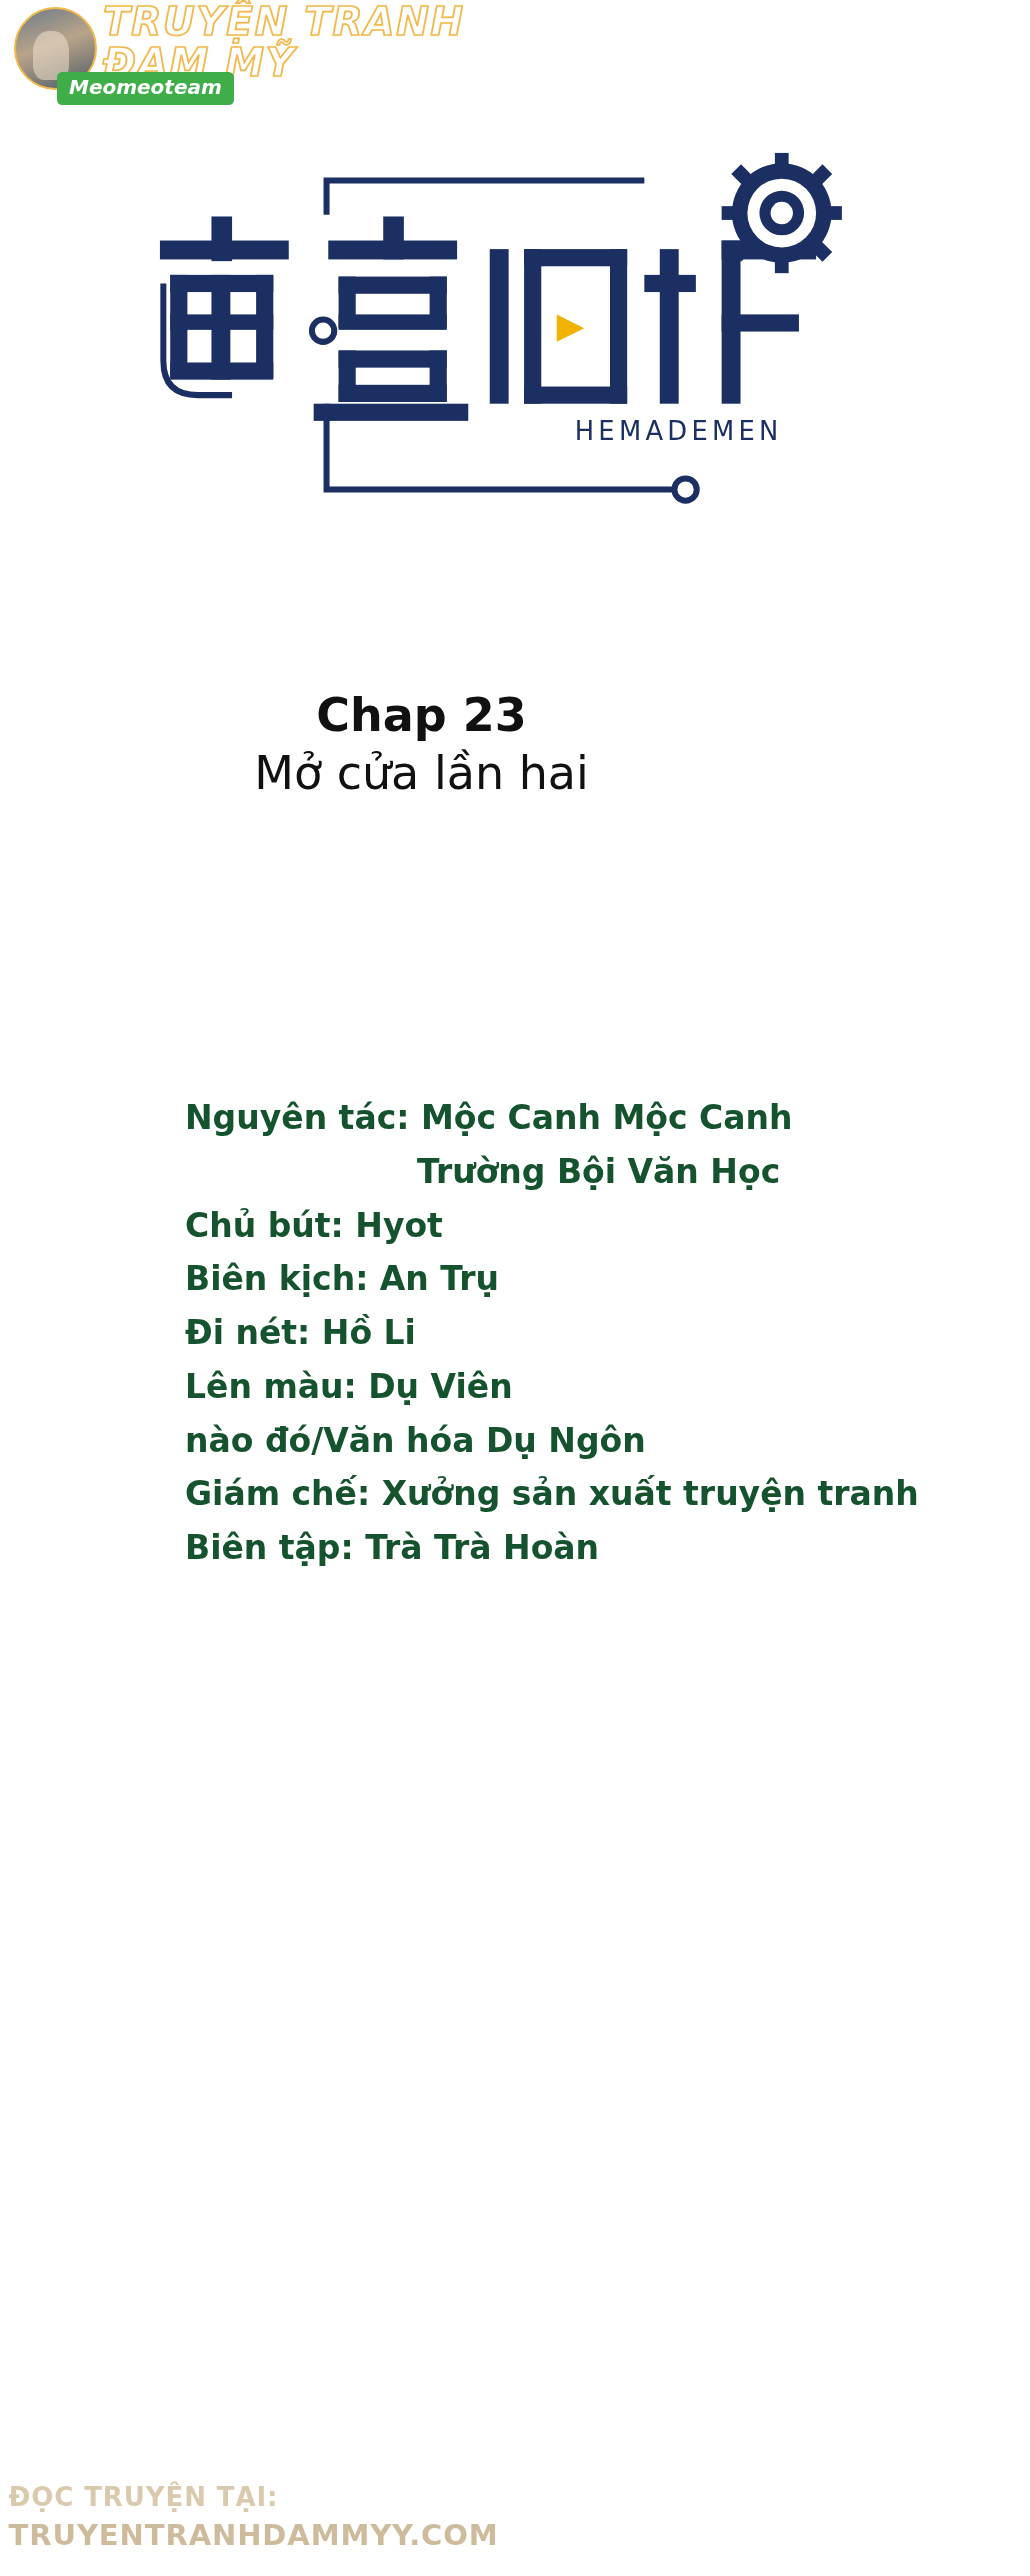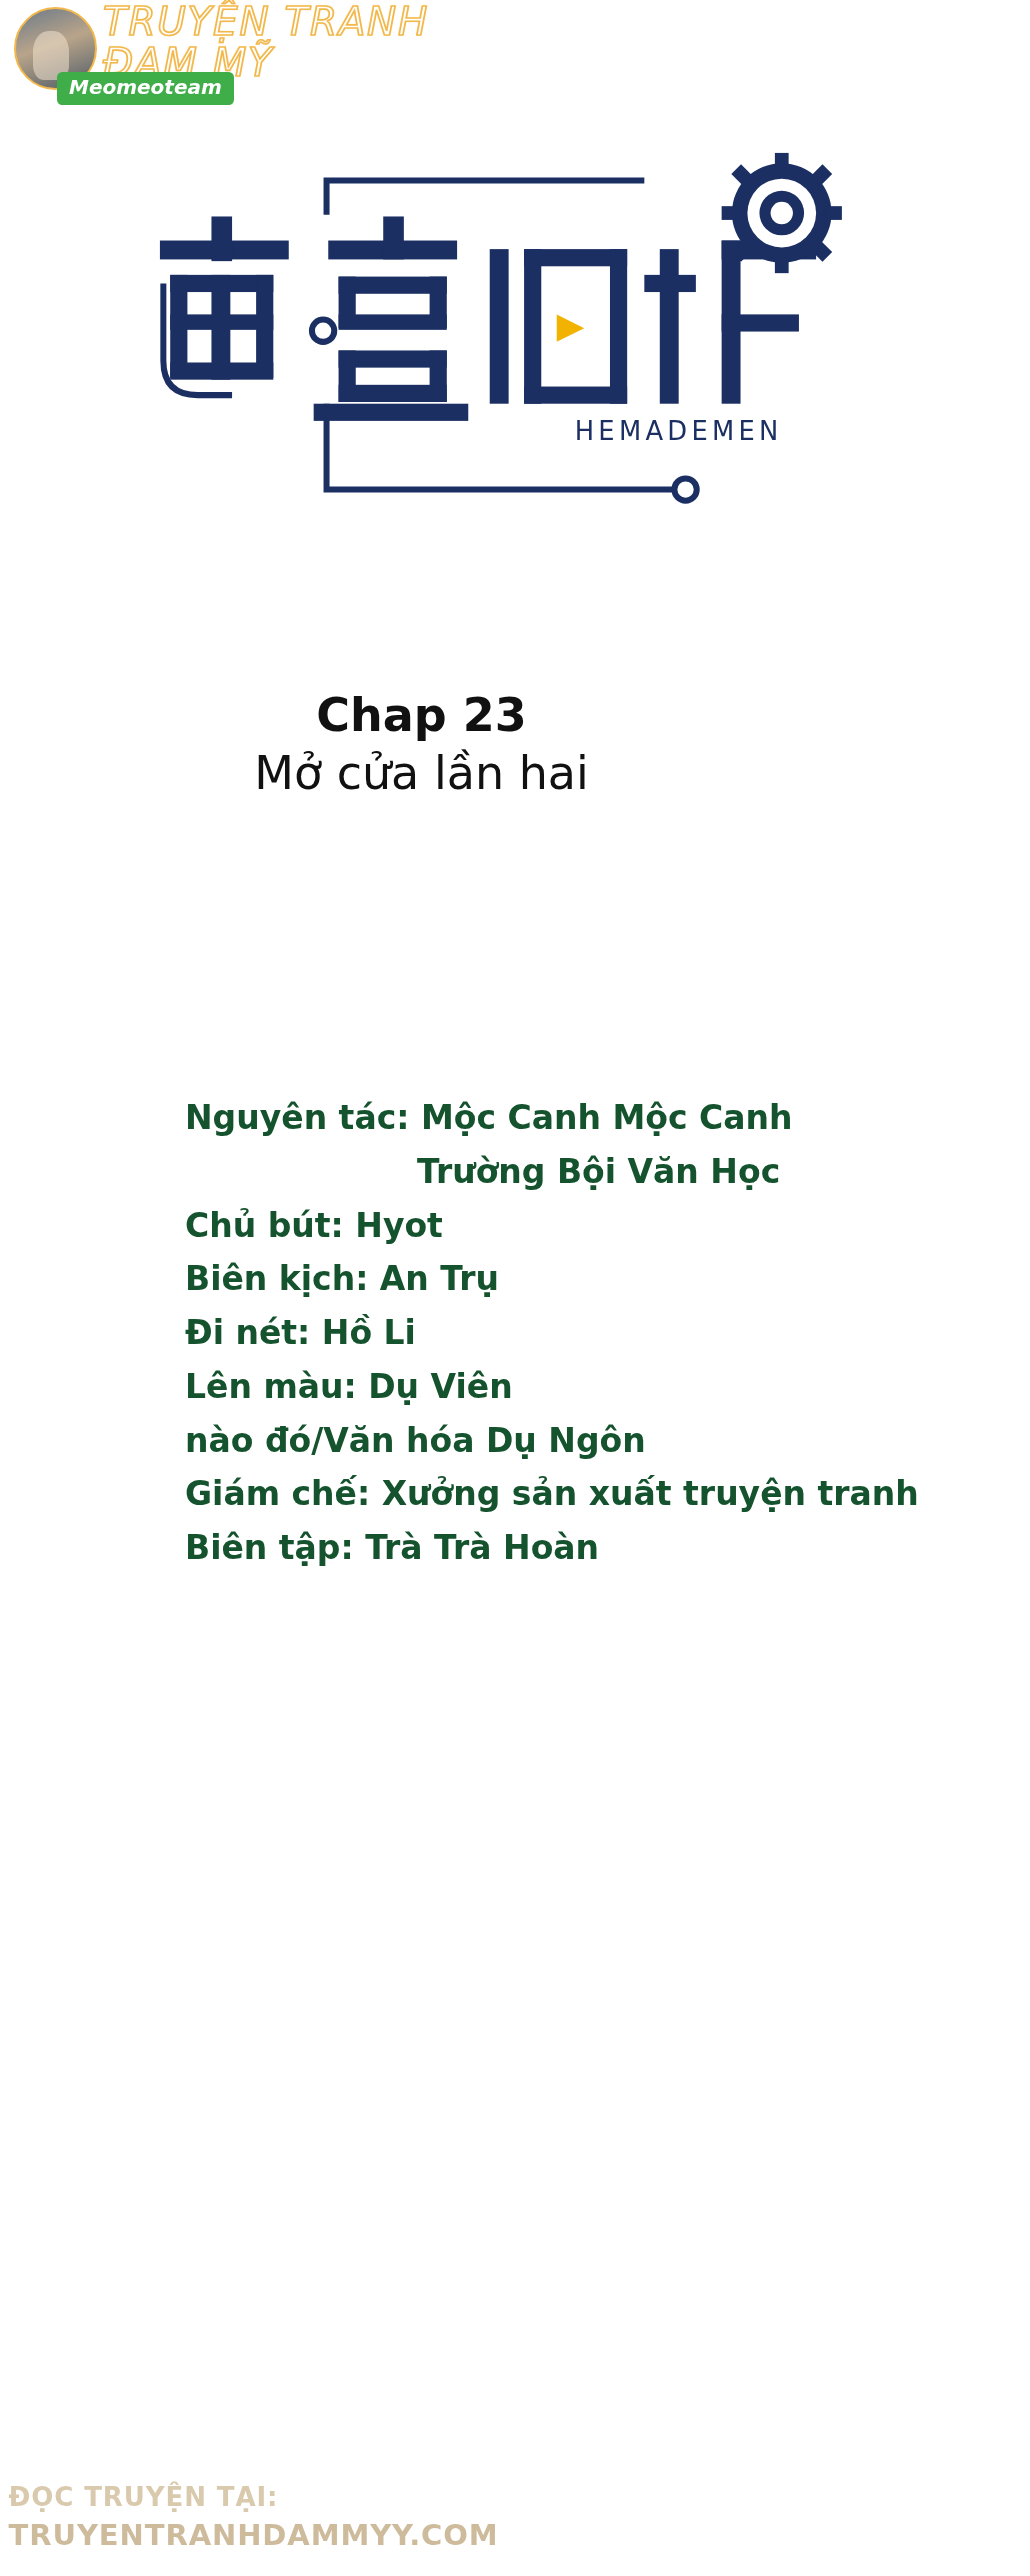--- a/index.html
+++ b/index.html
@@ -38,21 +38,21 @@
     position: absolute;
     left: 22%; top: 28%;
     width: 46%; height: 62%;
     border-radius: 42% 42% 30% 30%;
     background: rgba(240,225,205,0.55);
   }
   .wm-title {
     position: absolute;
     left: 103px; top: 1.7px;
     font-family: "DejaVu Sans", sans-serif;
-    font-weight: normal;
+    font-weight: bold;
     font-style: italic;
     font-size: 39px;
     letter-spacing: 1.7px;
     color: #ffffff;
     -webkit-text-stroke: 1.7px #f2b84b;
     text-shadow: 0 0 1.7px #f2b84b;
     line-height: 1.05;
     white-space: nowrap;
   }
   .wm-title .l2 { display: block; }

